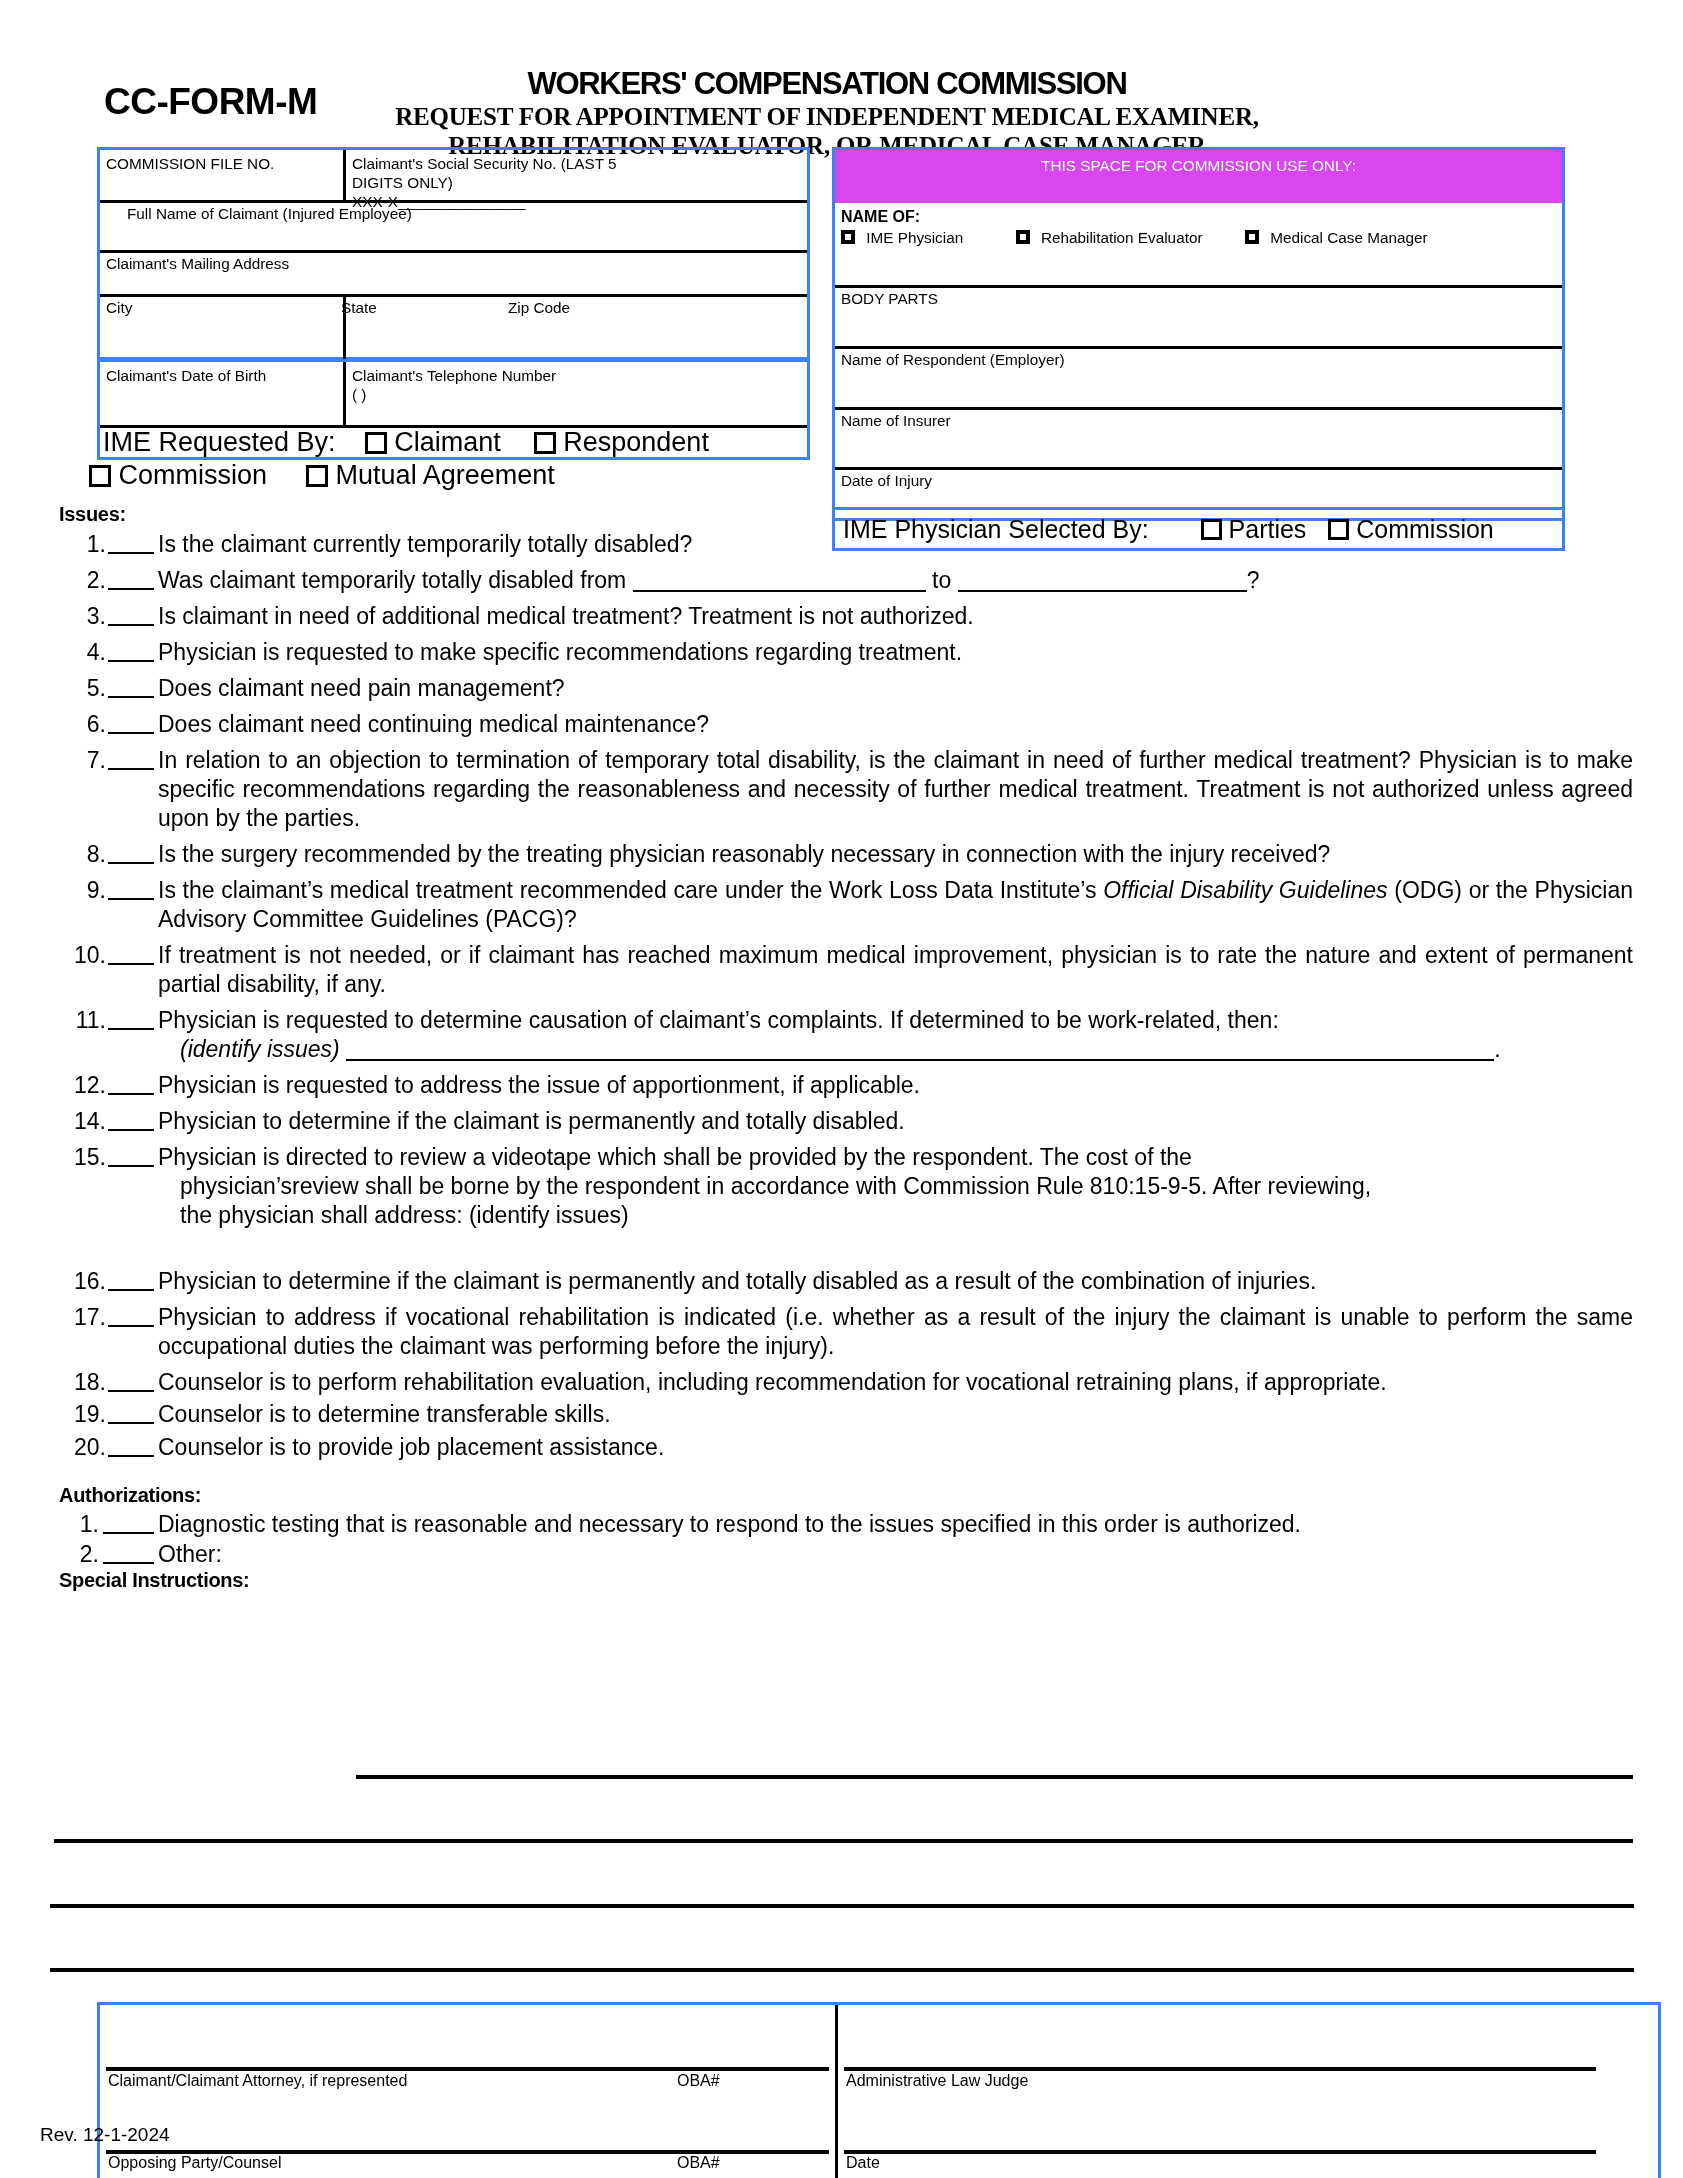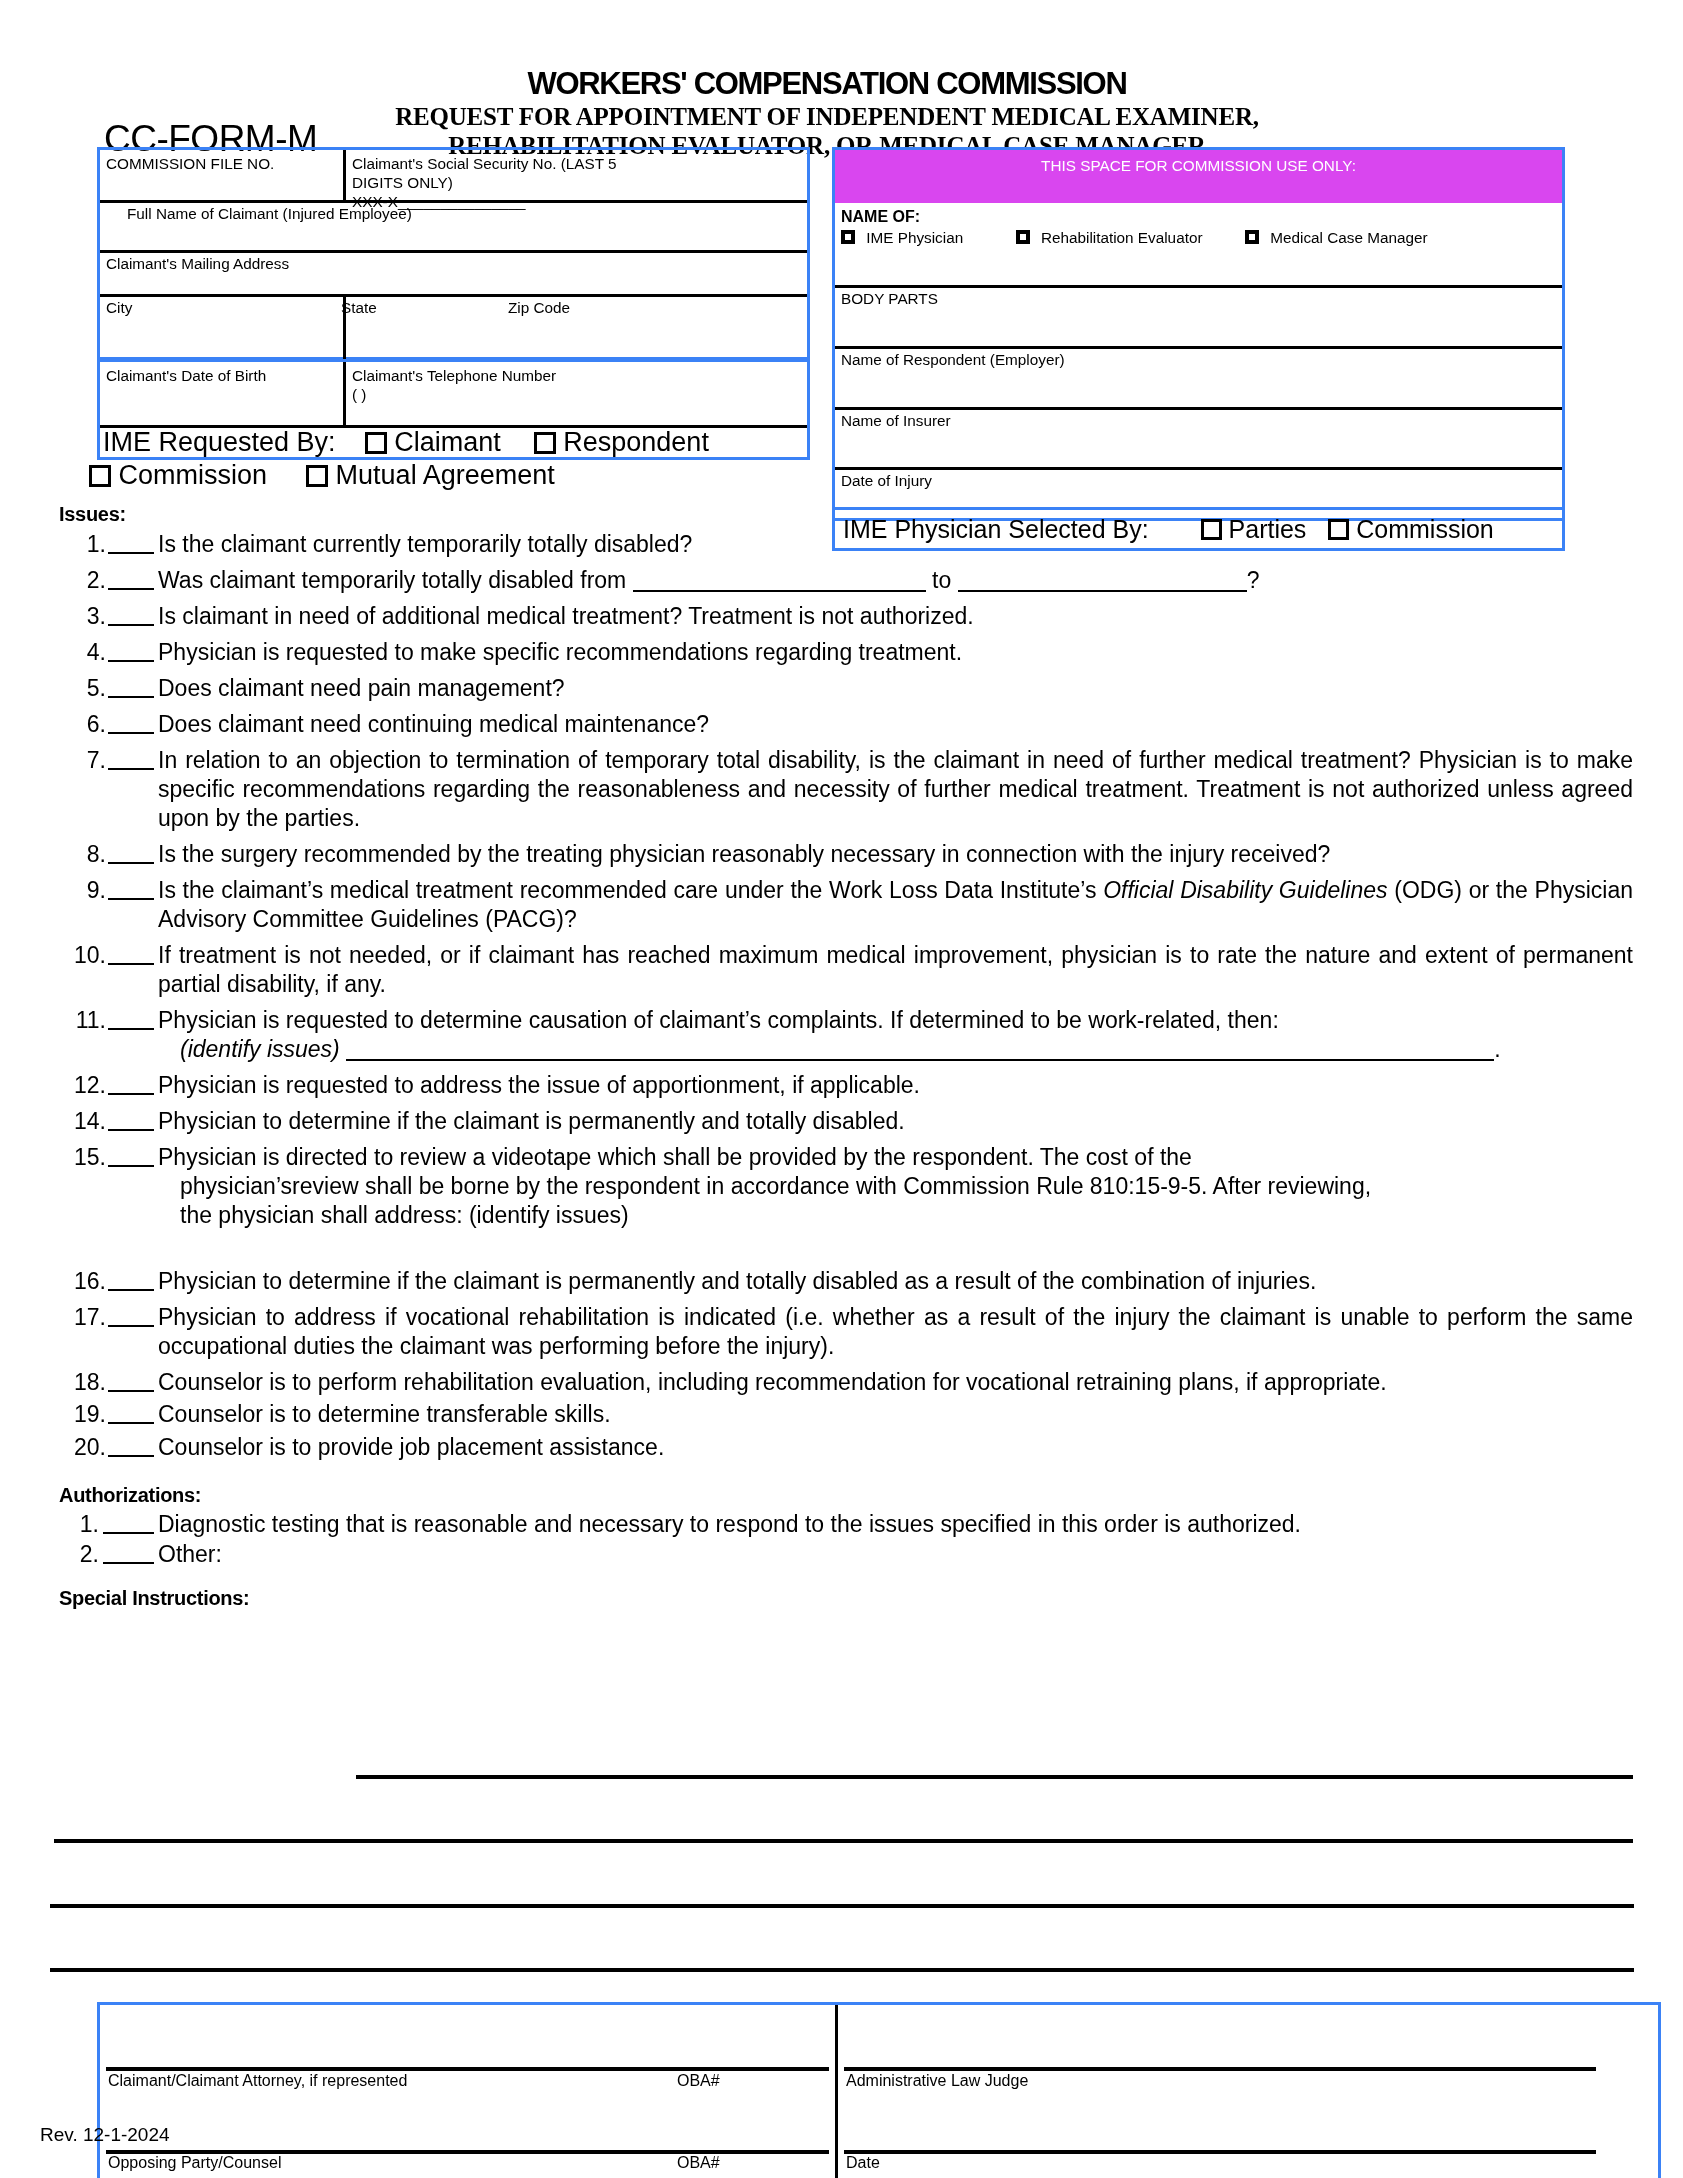--- a/index.html
+++ b/index.html
@@ -2,22 +2,22 @@
 <html><head>
 <meta charset="utf-8">
 <style>
   html,body{margin:0;padding:0;background:#fff;}
   body{width:1683px;height:2178px;position:relative;
        font-family:"Liberation Sans",sans-serif;color:#000;
        -webkit-font-smoothing:antialiased;}
 
   
   .hdr{position:absolute;left:0;top:30px;width:1683px;height:109px;}
-  .formno{position:absolute;left:104px;top:51px;font-weight:normal;font-size:37px;
-          letter-spacing:-0.5px;font-family:"Liberation Sans",sans-serif;margin-top:37px;}
+  .formno{position:absolute;left:104px;top:51px;font-weight:bold;font-size:37px;
+          letter-spacing:-0.5px;font-family:"Liberation Sans",sans-serif;}
   .titleblk{position:absolute;left:327px;top:36px;width:1000px;text-align:center;}
   .t1{font-family:"Liberation Sans",sans-serif;font-weight:bold;font-size:31px;
       letter-spacing:-1.3px;line-height:36px;}
   .t2{font-family:"Liberation Serif",serif;font-weight:bold;font-size:25px;
       line-height:29px;letter-spacing:-0.2px;}
 
   
   .box{position:absolute;box-sizing:border-box;border:3px solid #3b82f6;}
   .cell{position:absolute;box-sizing:border-box;}
   .lbl{font-size:15.3px;line-height:19px;font-family:"Liberation Sans",sans-serif;}
@@ -294,21 +294,21 @@
 
   <div class="auth">
     <span class="num"><span>1.</span><span class="ul"></span></span>
     <span>Diagnostic testing that is reasonable and necessary to respond to the issues specified in this order is authorized.</span>
   </div>
   <div class="auth">
     <span class="num"><span>2.</span><span class="ul"></span></span>
     <span>Other:</span>
   </div>
 
-  <div class="sechead" style="margin-top:18px;">Special Instructions:</div>
+  <div class="sechead" style="">Special Instructions:</div>
 </div>
 
 <div class="siline" style="left:356px;top:1775px;width:1277px;"></div>
 <div class="siline" style="left:54px;top:1839px;width:1579px;"></div>
 <div class="siline" style="left:50px;top:1904px;width:1584px;"></div>
 <div class="siline" style="left:50px;top:1968px;width:1584px;"></div>
 
 <div class="box" id="sigbox" style="top:2002px;height:183px;">
   <div class="vline" style="left:735px;top:0;height:177px;"></div>
 

